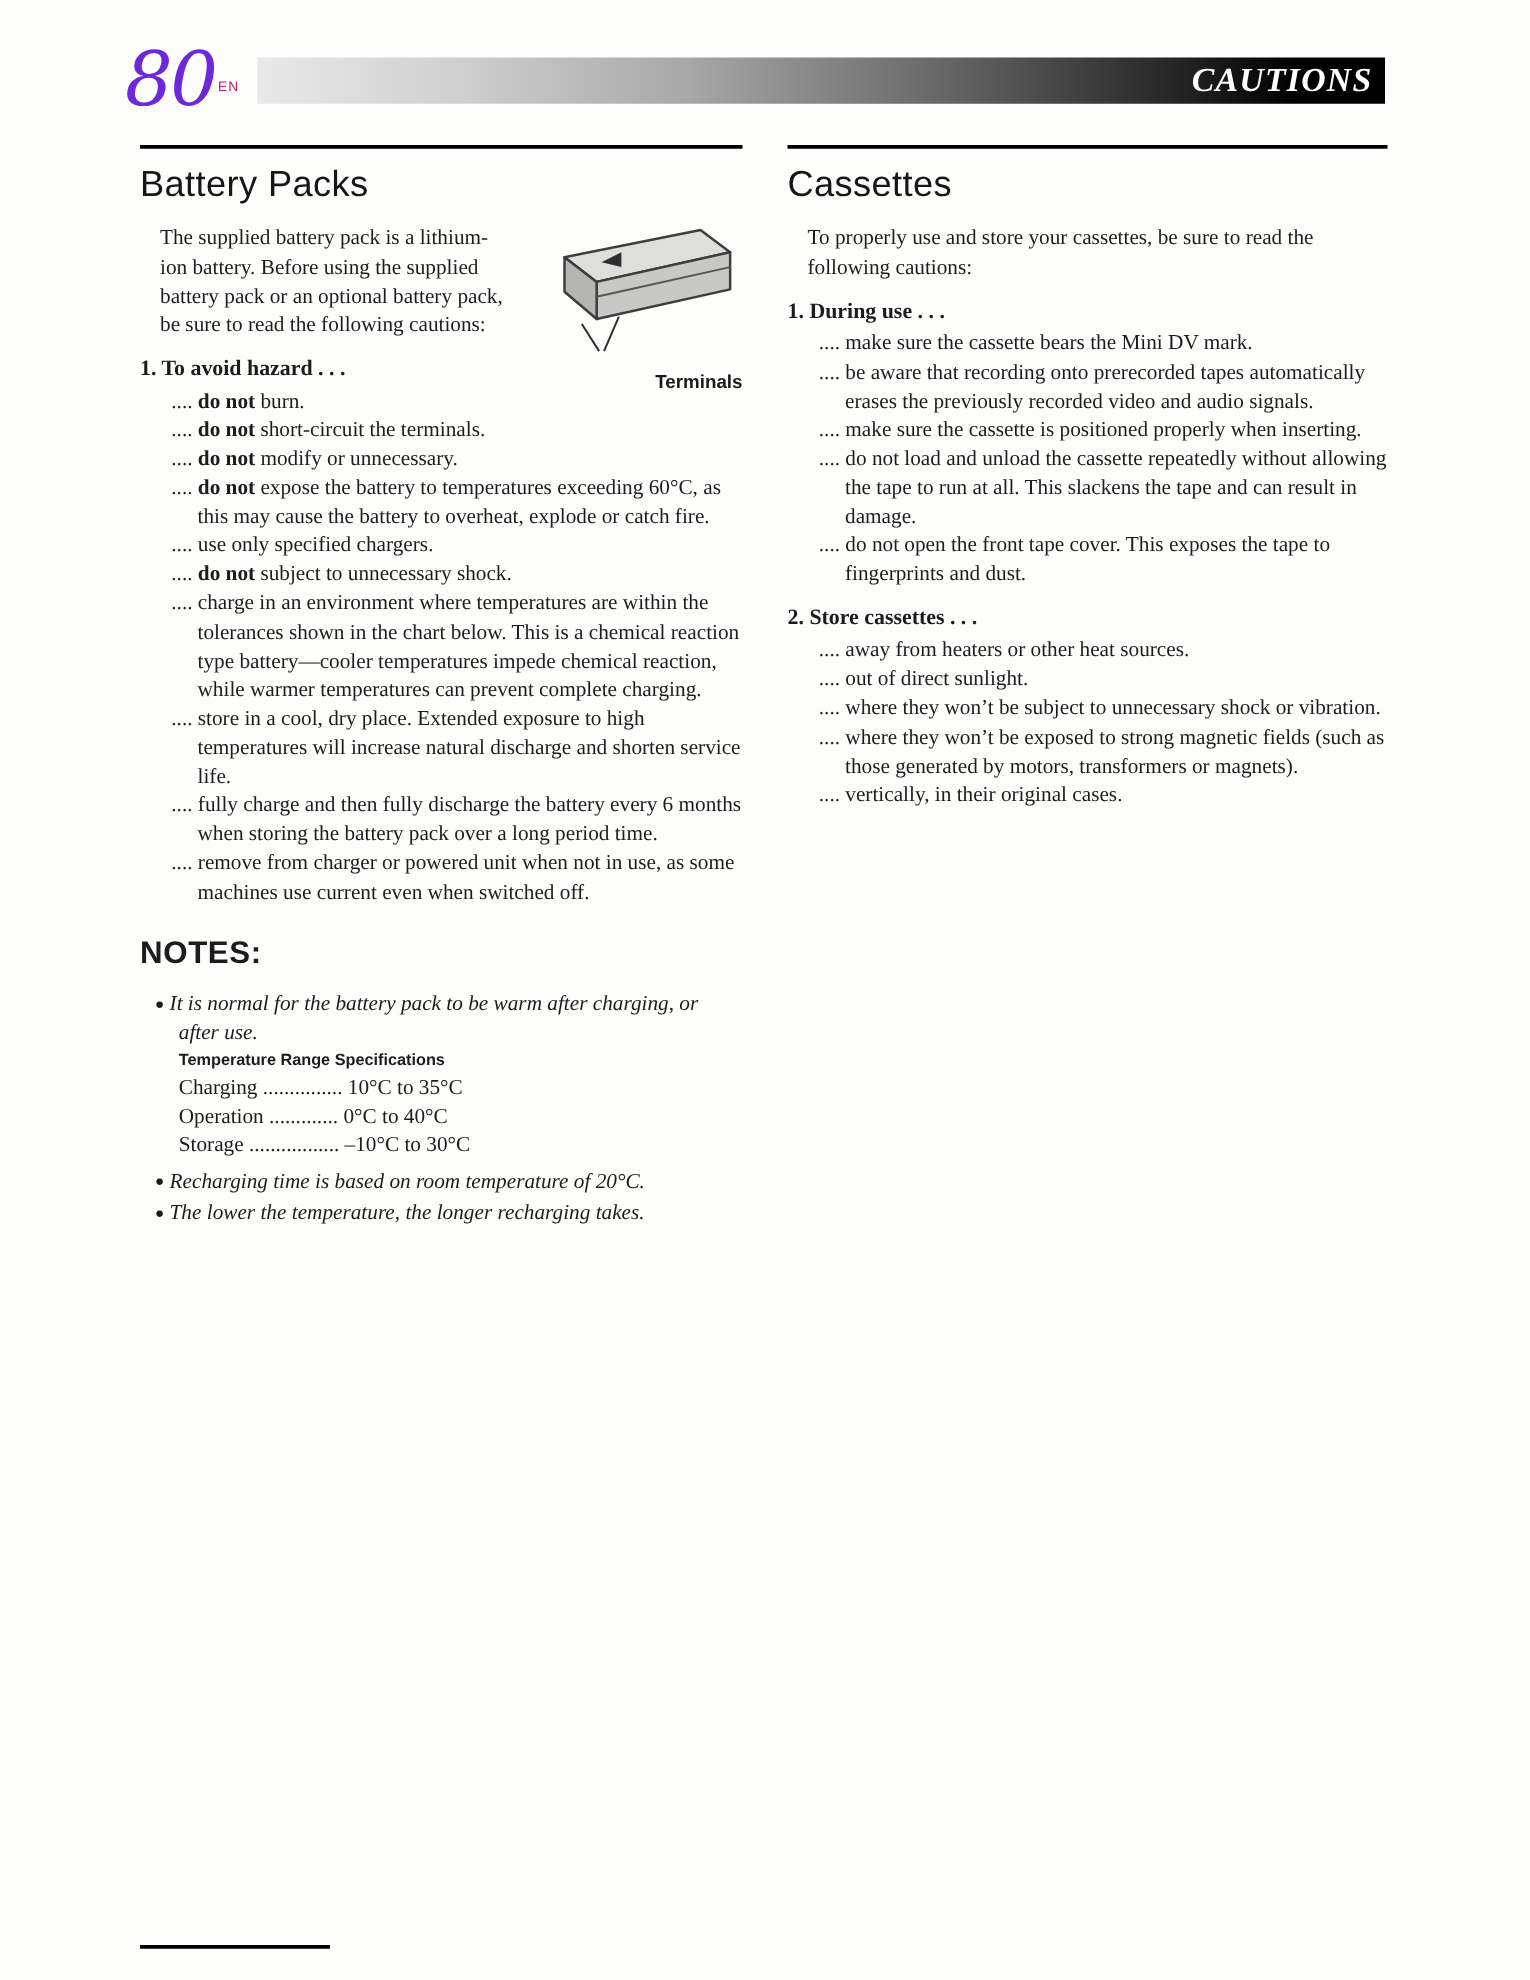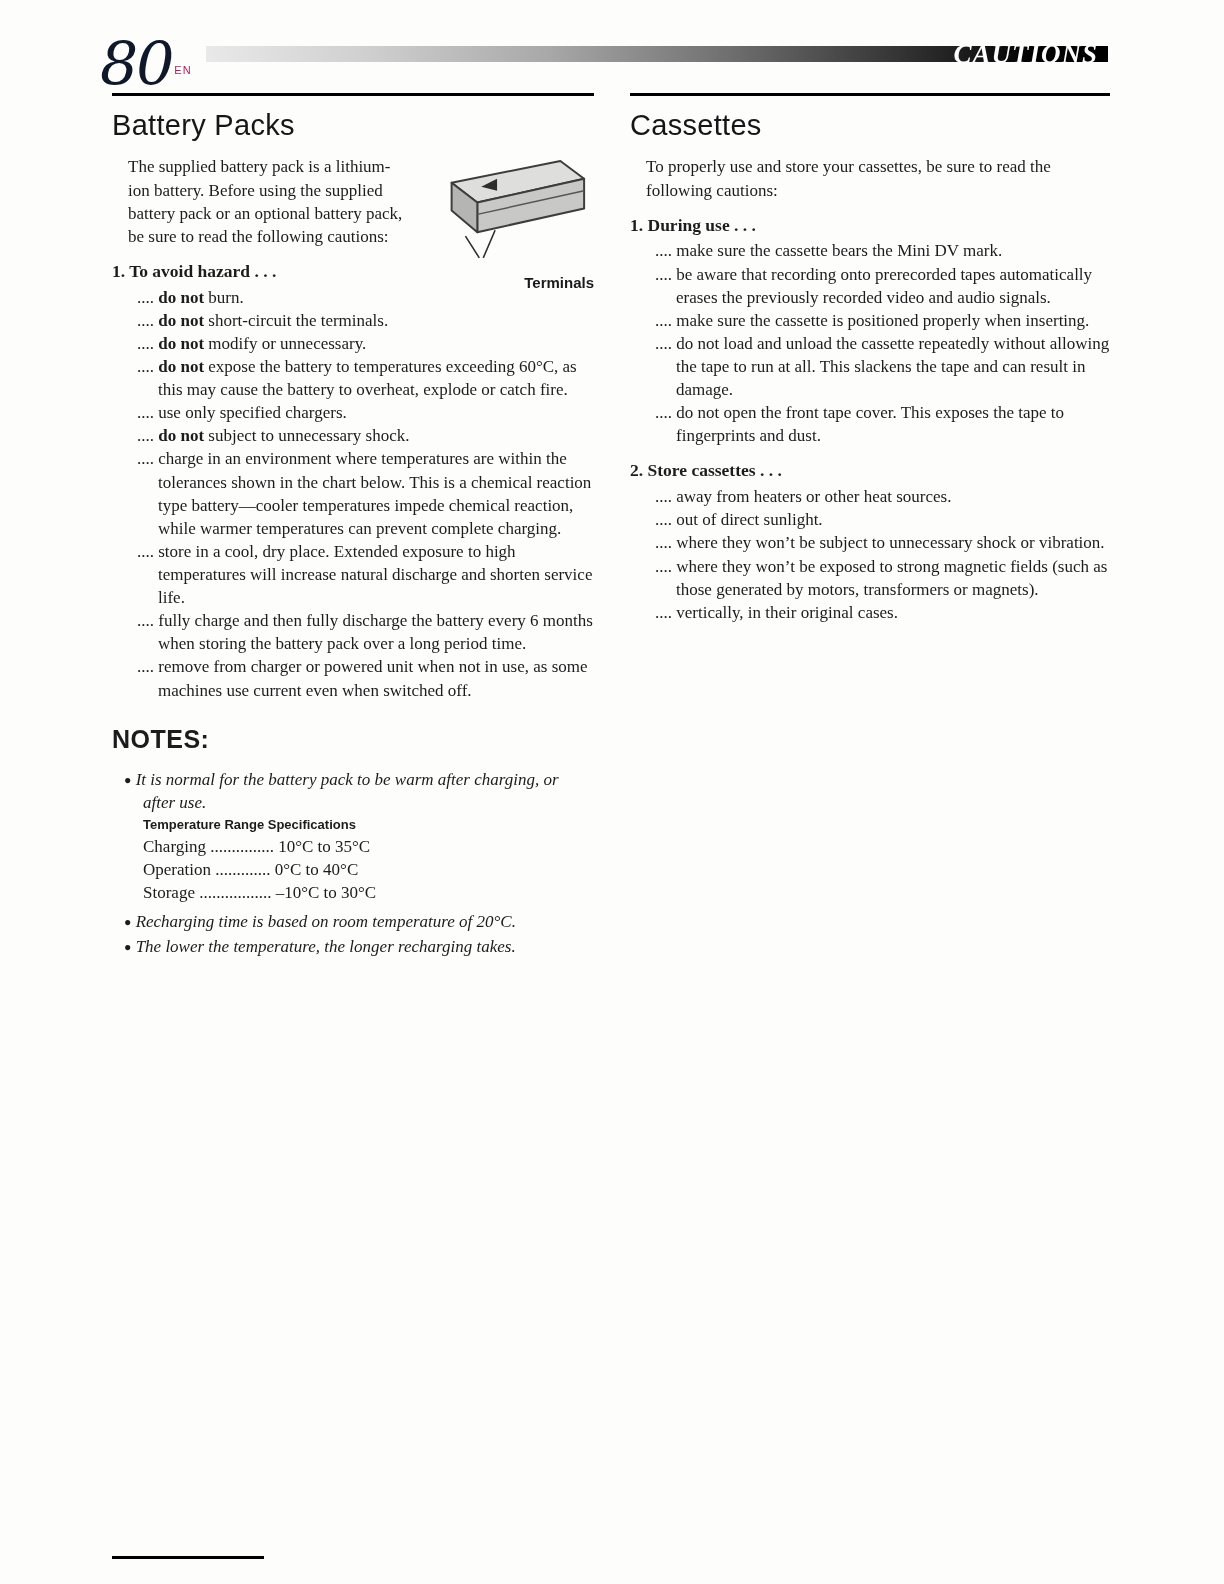--- a/index.html
+++ b/index.html
@@ -15,51 +15,51 @@
 
   
   .page-header{
     position:absolute;top:38px;left:100px;right:116px;height:52px;
     display:flex;align-items:flex-start;
   }
   .page-num{
     font-family:"DejaVu Serif", serif;
     font-style:italic;
     font-size:60px;line-height:52px;
-    color:#0f172a;
+    color:#6d28d9;
     letter-spacing:-2px;
     white-space:nowrap;
   }
   .page-lang{
     font-family:"Liberation Sans", sans-serif;
     font-size:11px;
     margin-left:2px;
     margin-top:26px;
     letter-spacing:1px;
     color:#be185d;
   }
   .banner-bar{
     flex:1;
-    height:16px;
+    height:37px;
     margin-left:14px;
     margin-top:8px;
     background:linear-gradient(to right,#e9e9e9 0%,#cfcfcf 18%,#a8a8a8 38%,#6f6f6f 58%,#2a2a2a 80%,#000 92%);
     display:flex;align-items:center;justify-content:flex-end;
   }
   .banner-text{
     font-family:"Liberation Serif", serif;
     font-style:italic;font-weight:bold;
     font-size:27px;
     color:#fff;
     padding-right:10px;
     letter-spacing:1px;
   }
 
   
-  .col{position:absolute;top:93px;}
+  .col{position:absolute;top:116px;}
   .col-left{left:112px;width:482px;}
   .col-right{left:630px;width:480px;}
 
   .col-title{
     font-family:"Liberation Sans", sans-serif;
     font-weight:normal;
     font-size:29px;
     margin:0;
     padding-top:10px;
     border-top:3px solid #000;

